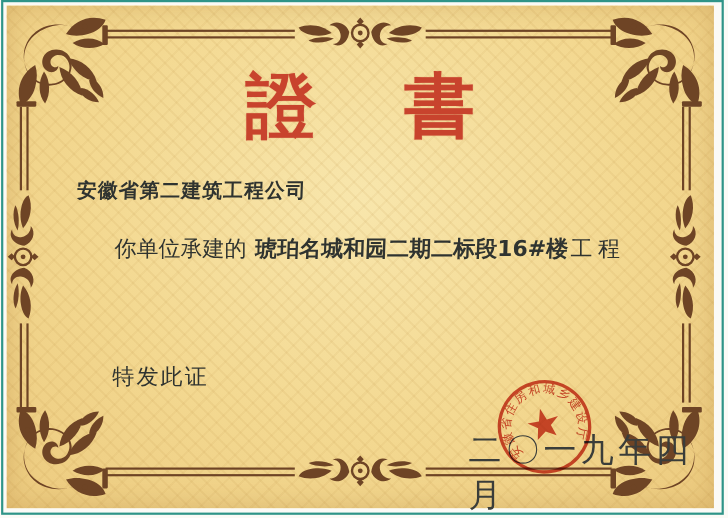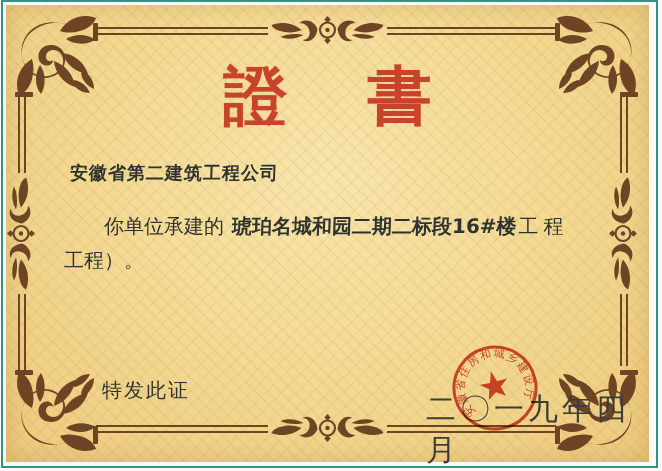--- a/index.html
+++ b/index.html
@@ -44,21 +44,21 @@
     font-family:"Liberation Serif",serif;
   }
   .body-line1{padding-left:40px;white-space:nowrap;}
   .project{
     font-weight:700;font-family:"DejaVu Sans",sans-serif;
     margin-left:8px;transform:skewX(-2deg);display:inline-block;
   }
   .suffix{letter-spacing:5px;margin-left:2px;}
   .closing{
     position:absolute;left:96px;top:324px;
-    font-size:20px;letter-spacing:2px;color:var(--text,#2f3330);margin-top:48px;
+    font-size:20px;letter-spacing:2px;color:var(--text,#2f3330);
   }
   .date{
     position:absolute;left:420px;top:384px;
     font-size:30px;letter-spacing:4px;color:#3a3d3a;z-index:2;
   }
   .seal{
     position:absolute;left:433px;top:327px;width:112px;height:112px;z-index:3;
     mix-blend-mode:multiply;
   }
 </style>
@@ -133,21 +133,20 @@
 
     <div class="title">
       <span>證</span>
       <span>書</span>
     </div>
 
     <div class="recipient">安徽省第二建筑工程公司</div>
 
     <div class="body-text">
       <div class="body-line1"><span>你单位承建的</span><span class="project">琥珀名城和园二期二标段16#楼</span><span class="suffix">工程</span></div>
-      <div>工程）。</div>
     </div>
 
     <div class="closing">特发此证</div>
 
     <div class="date">二〇一九年四月</div>
 
     <svg class="seal" viewBox="0 0 112 112" xmlns="http://www.w3.org/2000/svg">
       <g transform="rotate(-14 56 56)" opacity="0.88">
         <defs>
           <path id="sealArc" d="M32.3,75.9 A31,31 0 1 1 79.7,75.9" fill="none"></path>

